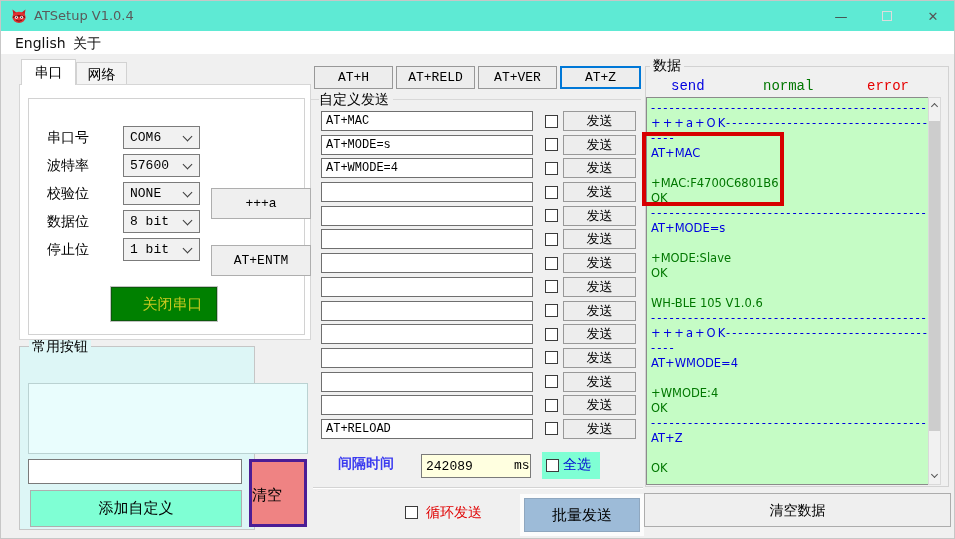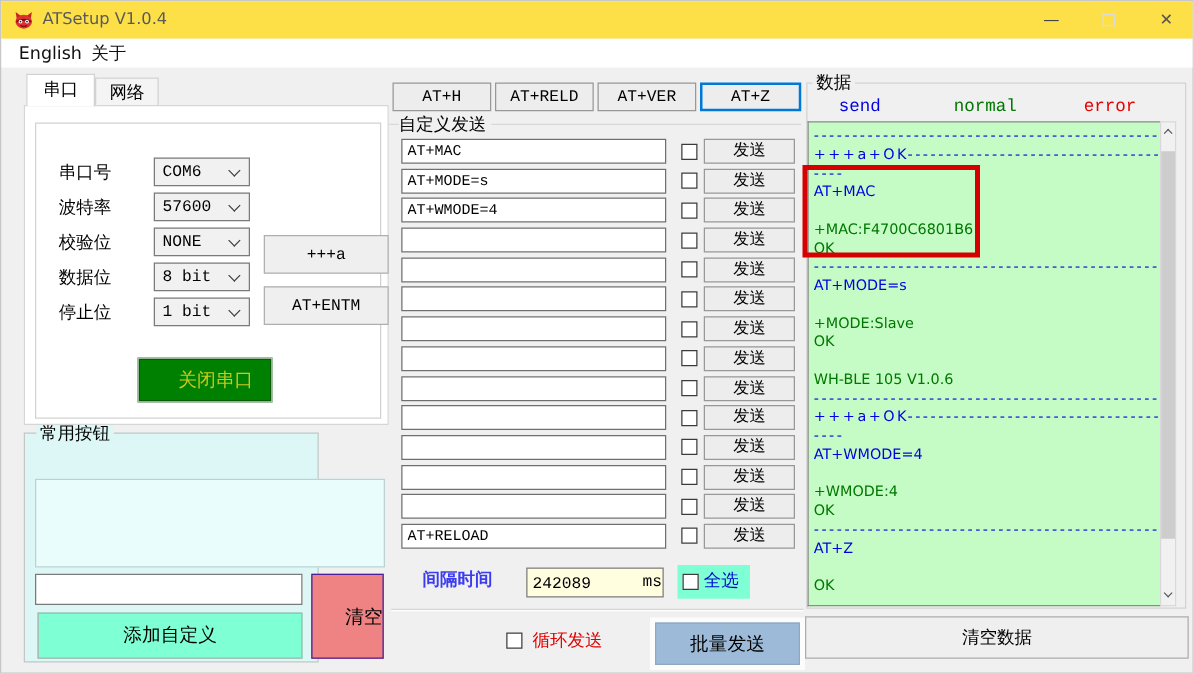--- a/index.html
+++ b/index.html
@@ -4,21 +4,21 @@
 <style>
   * { box-sizing:border-box; margin:0; padding:0; }
   html,body { background:#e8e8e8; }
   #app {
     position:relative; width:955px; height:539px; background:#f0f0f0;
     font-family:"DejaVu Sans", sans-serif; overflow:hidden;
     border:1px solid #c7c7c7;
   }
 
   
-  .titlebar { position:absolute; left:0; top:0; width:955px; height:30px; background:#fde047; }
+  .titlebar { position:absolute; left:0; top:0; width:955px; height:30px; background:#5eead4; }
   .titlebar .title { position:absolute; left:33px; top:7px; font-size:13px; color:#5a5a5a; }
   .appicon { position:absolute; left:10px; top:7px; width:16px; height:16px; }
   .winbtn { position:absolute; top:0; width:46px; height:30px; display:flex; align-items:center; justify-content:center; font-size:13px; color:#444; }
   .winbtn.min { right:92px; }
   .winbtn.max { right:46px; }
   .winbtn.close { right:0; color:#555; }
   .maxglyph { width:10px; height:10px; border:1px solid #dcdcdc; }
 
   
   .menubar { position:absolute; left:0; top:30px; width:955px; height:23px; background:#fff; }
@@ -30,30 +30,30 @@
   .tab.inactive { left:75px; top:61px; width:51px; height:23px; line-height:22px; background:#f4f4f4; }
   .tabpage { position:absolute; left:18px; top:83px; width:292px; height:256px; background:#fff; border:1px solid #d6d6d6; z-index:1; }
   .groupbox-plain { position:absolute; left:8px; top:13px; width:277px; height:237px; border:1px solid #d2d2d2; }
 
   .fieldlabel { position:absolute; left:18px; font-size:14px; color:#000; }
   .combo { position:absolute; left:94px; width:77px; height:23px; background:#f1f1f1; border:1px solid #7b7b7b; font-family:"Liberation Mono", monospace; font-size:13px; line-height:21px; padding-left:6px; color:#000; }
   .combo .chev { position:absolute; right:8px; top:6px; width:7px; height:7px; border-right:1.5px solid #3c3c3c; border-bottom:1.5px solid #3c3c3c; transform:rotate(45deg); }
 
   .graybtn { background:#efefef; border:1px solid #aeaeae; font-size:13px; color:#000; text-align:center; font-family:"Liberation Mono", monospace; }
   .btn-pppa { position:absolute; left:182px; top:89px; width:100px; height:31px; line-height:29px; }
-  .btn-entm { position:absolute; left:182px; top:130px; width:100px; height:31px; line-height:29px; }
+  .btn-entm { position:absolute; left:182px; top:146px; width:100px; height:31px; line-height:29px; }
   .btn-close-serial { position:absolute; left:81px; top:187px; width:108px; height:36px; background:var(--green-btn); border:1px solid #c3c3c3; box-shadow:inset 0 0 0 1px #0a5a0a; color:var(--green-btn-text); font-size:15px; text-align:center; line-height:34px;padding-left:17px; }
 
   
   .common-group { position:absolute; left:18px; top:345px; width:236px; height:184px; background:var(--cyan-panel); border:1px solid #c6c6c6; }
   .common-title { position:absolute; left:9px; top:-9px; font-size:14px; background:var(--cyan-panel); padding:0 3px; color:#000; }
   .common-list { position:absolute; left:8px; top:36px; width:280px; height:71px; background:#e9fdfd; border:1px solid #bad2d2; }
   .common-input { position:absolute; left:8px; top:112px; width:214px; height:25px; background:#fff; border:1px solid #7a7a7a; font-size:13px; padding:0 4px; font-family:"Liberation Mono", monospace; }
   .btn-add-custom { position:absolute; left:10px; top:143px; width:212px; height:37px; background:var(--mint); border:1px solid #aeaeae; font-size:15px; text-align:center; line-height:35px; color:#000; }
-  .btn-clear { position:absolute; left:229px; top:112px; width:58px; height:68px; background:var(--salmon); border:1px solid #4c1d95; font-size:15px; text-align:right; line-height:66px; color:#000; }
+  .btn-clear { position:absolute; left:229px; top:112px; width:58px; height:68px; background:var(--salmon); border:3px solid #4c1d95; font-size:15px; text-align:left; line-height:66px; color:#000; }
 
   
   .quickrow { position:absolute; left:313px; top:65px; width:327px; height:23px; display:flex; gap:3px; }
   .quickbtn { flex:1; background:#ededed; border:1px solid #989898; font-family:"Liberation Mono", monospace; font-size:13px; text-align:center; line-height:21px; color:#000; }
   .quickbtn.focused { border:2px solid var(--accent); line-height:19px; }
   .custom-title { position:absolute; left:318px; top:90px; font-size:14px; color:#000; background:#f0f0f0; z-index:2; padding-right:4px; }
   .custom-titleline { position:absolute; left:310px; top:98px; width:330px; border-top:1px solid #d8d8d8; }
   .rows { position:absolute; left:320px; top:110px; width:320px; }
   .cmd-row { display:flex; align-items:center; height:20px; margin-bottom:3.7px; }
   .cmd-input { width:212px; height:20px; border:1px solid #6f6f6f; background:#fff; font-family:"Liberation Mono", monospace; font-size:12px; padding:0 4px; }

